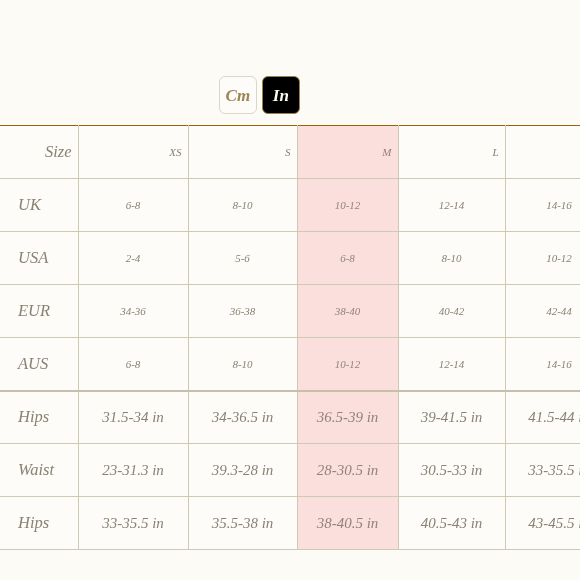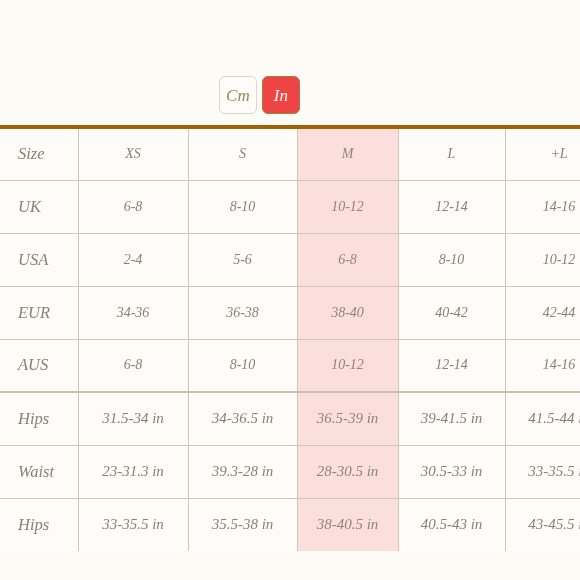--- a/index.html
+++ b/index.html
@@ -26,20 +26,21 @@
   .unit-toggle {
     position: absolute;
     left: 0;
     top: 75px;
     width: 519px;
     height: 40px;
     display: flex;
     align-items: center;
     justify-content: center;
     gap: 5px;
+    font-weight: bold;
   }
   .unit-btn {
     width: 38px;
     height: 38px;
     box-sizing: border-box;
     display: flex;
     align-items: center;
     justify-content: center;
     border-radius: 6px;
     font-style: italic;
@@ -47,21 +48,21 @@
     letter-spacing: 0.2px;
     line-height: 1;
     user-select: none;
   }
   .unit-btn.inactive {
     background: #fdfcf8;
     border: 1px solid #ddd6c4;
     color: #9a8755;
   }
   .unit-btn.active {
-    background: #ef4444;
+    background: #000000;
     border: 1px solid #9a8244;
     color: #fdfbf2;
   }
 
   
   .table-clip {
     position: absolute;
     left: 0;
     top: 125px;
     width: 580px;
@@ -84,30 +85,31 @@
 
   .size-table td,
   .size-table th {
     height: 53px;
     padding: 0 6px;
     box-sizing: border-box;
     text-align: center;
     vertical-align: middle;
     font-style: italic;
     font-weight: normal;
-    font-size: 14px;
+    font-size: 11px;
     color: #8a8174;
     border-right: 1px solid #cfc9b4;
     border-bottom: 1px solid #cfc9b4;
     white-space: nowrap;
     background: #fdfcf8;
   }
   .size-table tr:first-child td,
   .size-table tr:first-child th {
-    border-top: 4px solid #a16207;
+    border-top: 1px solid #a16207;
+    text-align: right;
   }
   .size-table td.rowlabel,
   .size-table th.rowlabel {
     text-align: left;
     padding-left: 18px;
     font-size: 16.5px;
   }
   .size-table td.highlight,
   .size-table th.highlight {
     background: #fbdfdd;

